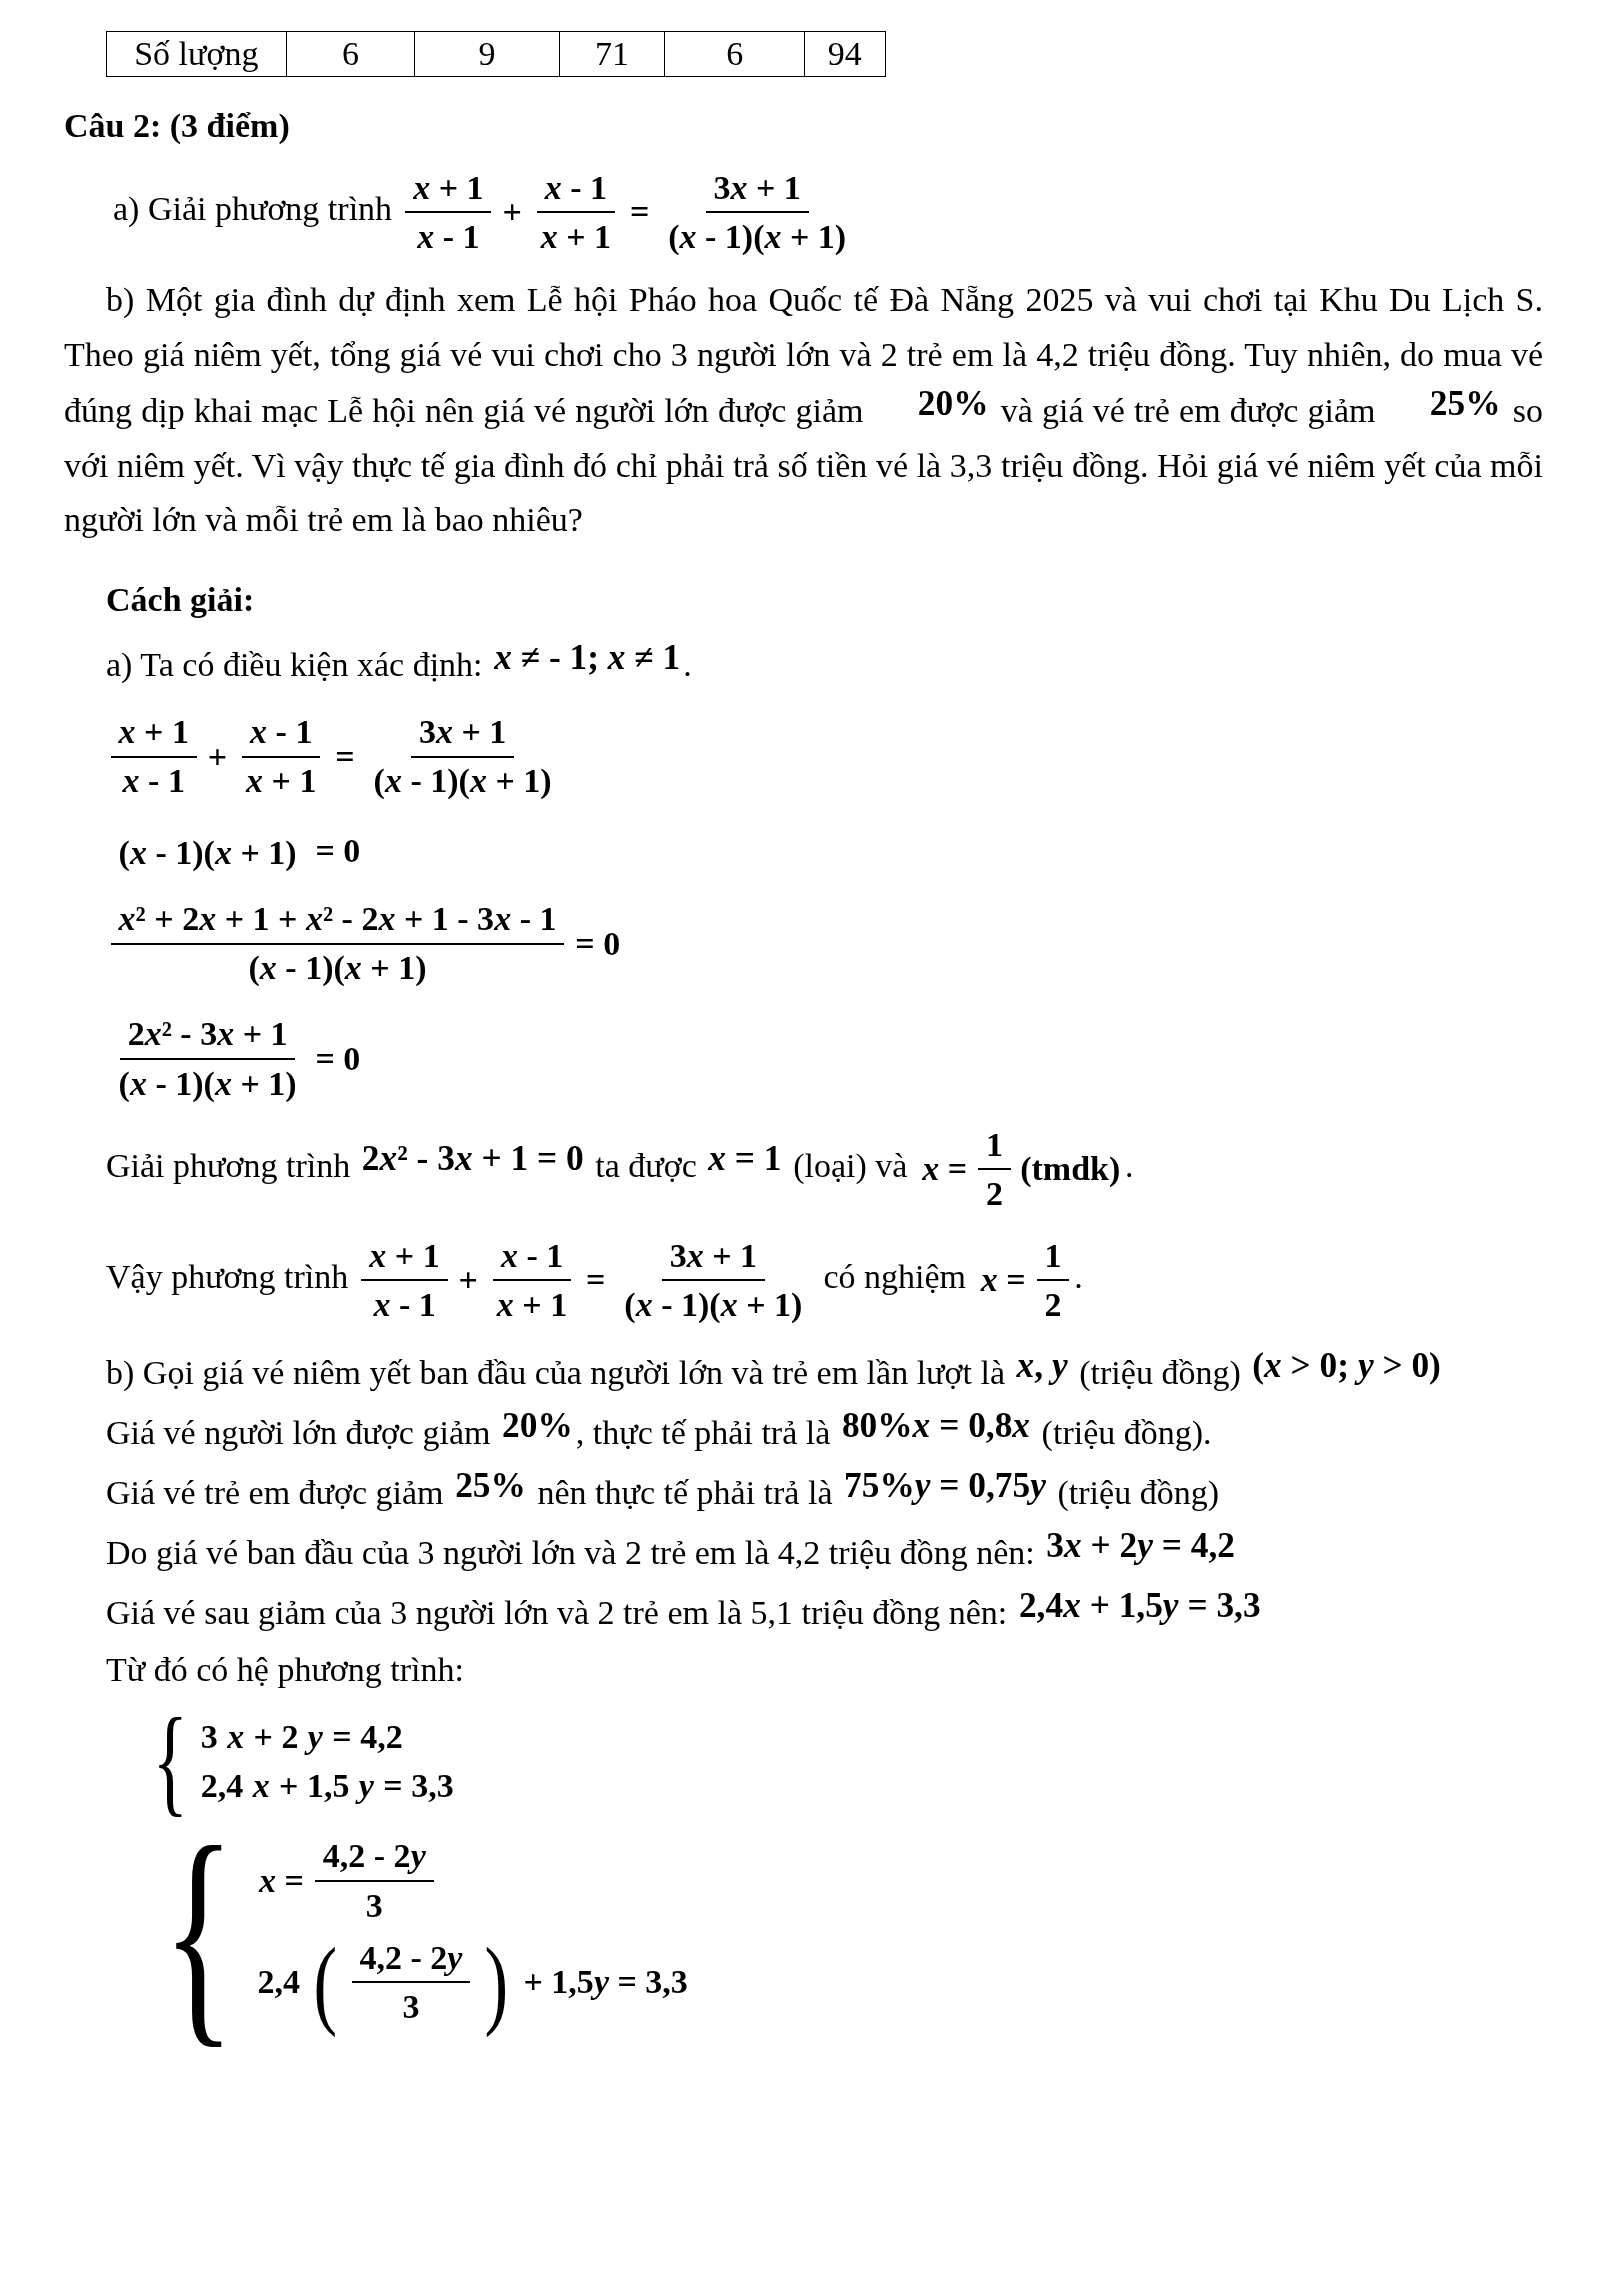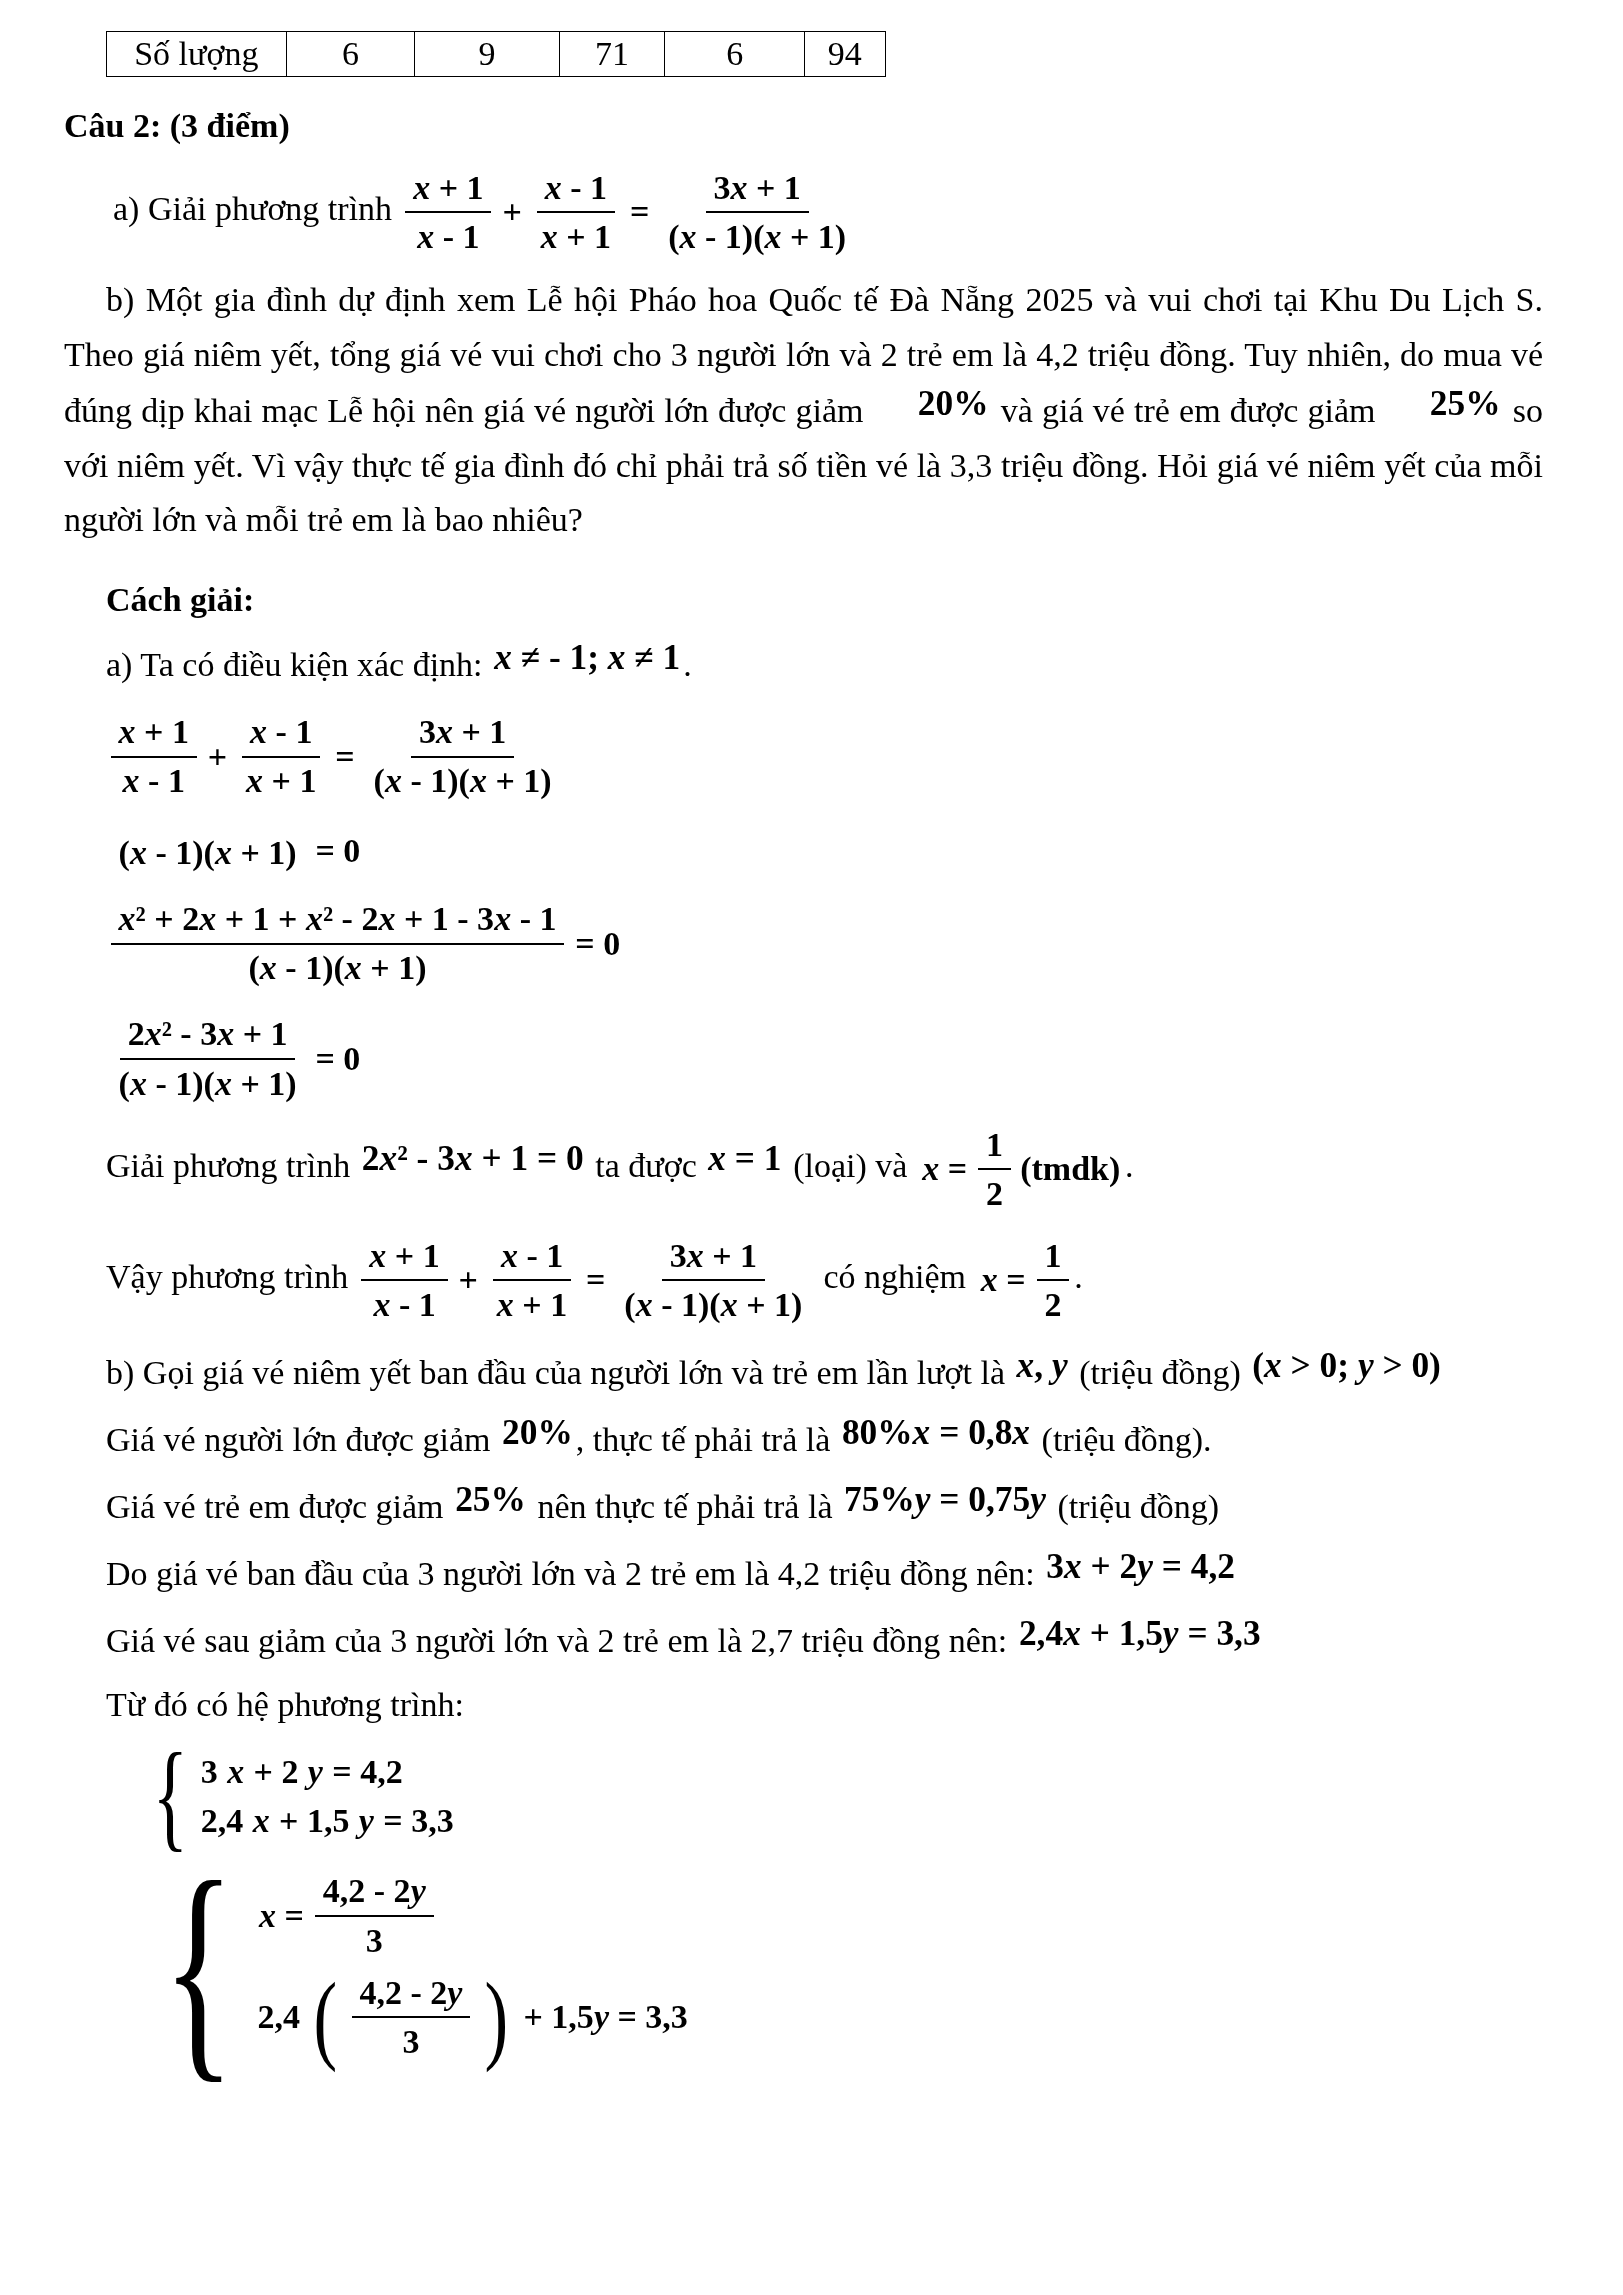--- a/index.html
+++ b/index.html
@@ -24,21 +24,21 @@
     padding: 0 6.3px;
   }
   .tc0 { width: 166px; } .tc1 { width: 115px; } .tc2 { width: 131px; }
   .tc3 { width: 92px; } .tc4 { width: 126px; } .tc5 { width: 67px; }
 
   
   .heading { font-weight: bold; margin-top: 30px; }
   .indent53 { margin-left: 42px; }
   .indent63 { margin-left: 49px; }
   .line { margin-top: 23.6px; }
-  .bline { margin-top: 25px; }
+  .bline { margin-top: 18px; }
   .para {
     margin-top: 17.3px;
     text-align: justify;
     text-indent: 42px;
     line-height: 1.6;
   }
 
   
   .mi, .mrow, .sys-line, .math { font-weight: bold; }
   .mi {
@@ -254,21 +254,21 @@
     <span class="mi">75%<i>y</i> = 0,75<i>y</i></span>
     <span>(triệu đồng)</span>
   </div>
 
   <div class="line bline indent53">
     <span>Do giá vé ban đầu của 3 người lớn và 2 trẻ em là 4,2 triệu đồng nên:</span>
     <span class="mi">3<i>x</i> + 2<i>y</i> = 4,2</span>
   </div>
 
   <div class="line bline indent53">
-    <span>Giá vé sau giảm của 3 người lớn và 2 trẻ em là 2,7 triệu đồng nên:</span>
+    <span>Giá vé sau giảm của 3 người lớn và 2 trẻ em là 5,1 triệu đồng nên:</span>
     <span class="mi">2,4<i>x</i> + 1,5<i>y</i> = 3,3</span>
   </div>
 
   <div class="line bline indent53">
     <span>Từ đó có hệ phương trình:</span>
   </div>
 
   <div class="system">
     <span class="brace b1">{</span>
     <div class="sys-col">

